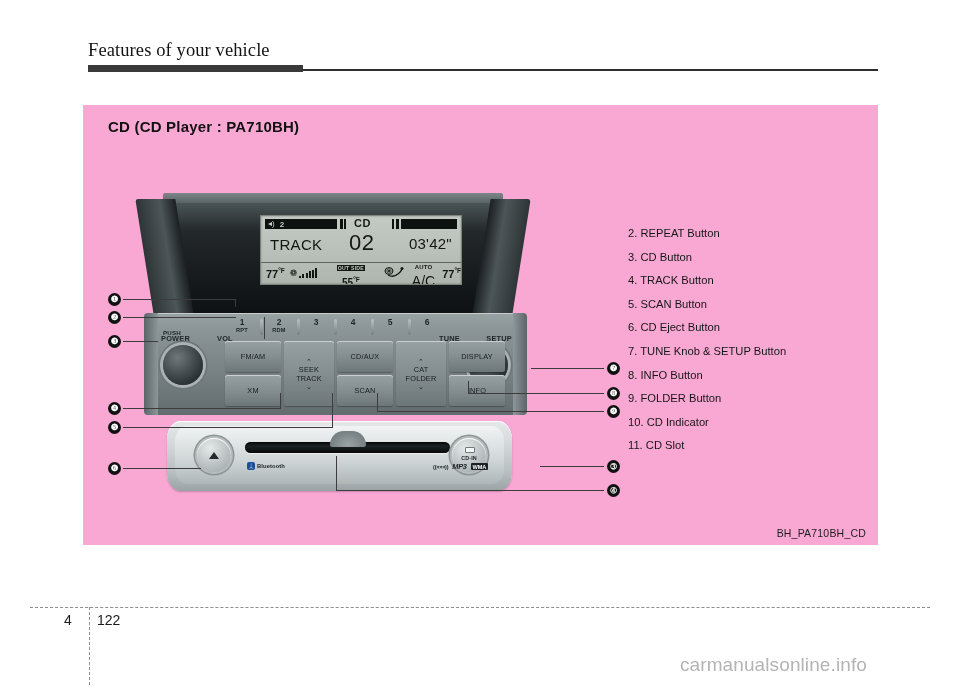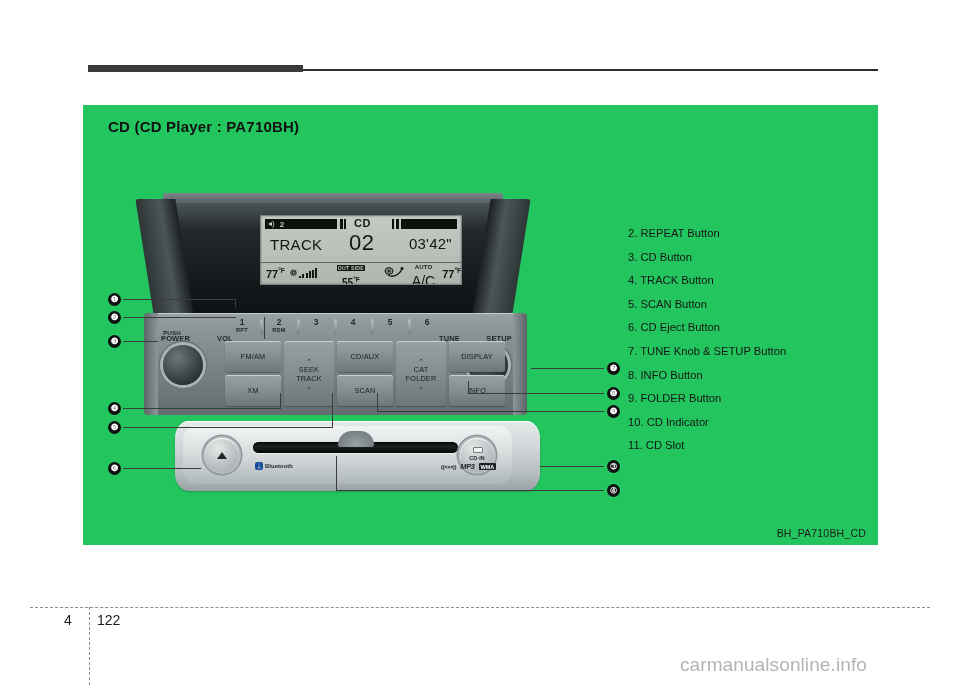--- a/index.html
+++ b/index.html
@@ -15,21 +15,21 @@
     font-family:"Liberation Serif", serif;
     font-size:18.5px;color:#141414;
     position:absolute;left:0;top:0;white-space:nowrap;letter-spacing:.1px;
   }
   #header-rule-thick{position:absolute;left:0;top:25px;width:215px;height:7px;background:#3a3a3a;}
   #header-rule-thin{position:absolute;left:215px;top:29px;width:575px;height:1.6px;background:#2d2d2d;}
 
   
   #content-panel{
     position:absolute;left:83px;top:105px;width:795px;height:440px;
-    background:#22c55e;
+    background:#f9a8d4;
   }
   #section-title{
     position:absolute;left:25px;top:13px;
     font-size:15px;font-weight:bold;color:#111;letter-spacing:.2px;
   }
   #figure-caption{
     position:absolute;right:12px;bottom:6px;
     font-size:10.5px;color:#1d1d1d;letter-spacing:.2px;
   }
 
@@ -170,25 +170,24 @@
   #btn-xm{left:0;top:34px;width:56px;height:31px;text-align:right;}
   #btn-seektrack{left:59px;top:0;width:50px;height:65px;}
   #btn-cdaux{left:112px;top:0;width:56px;height:31px;}
   #btn-scan{left:112px;top:34px;width:56px;height:31px;}
   #btn-catfolder{left:171px;top:0;width:50px;height:65px;}
   #btn-display{left:224px;top:0;width:56px;height:31px;}
   #btn-info{left:224px;top:34px;width:56px;height:31px;}
 
   
   #cd-panel{
-    position:absolute;left:32px;top:228px;width:345px;height:70px;
+    position:absolute;left:24px;top:228px;width:345px;height:70px;
     background:linear-gradient(180deg,#e6e9ea 0%,#d2d7d9 35%,#b9c0c2 72%,#9aa2a5 100%);
     border-radius:14px/18px;
     box-shadow:inset 0 1px 0 #fff, 0 1px 2px rgba(0,0,0,.22);
-    padding-left:20px;
   }
   #cd-panel-inner{
     position:absolute;left:8px;top:5px;width:329px;height:58px;
     border-radius:12px/15px;
     background:linear-gradient(180deg,#f2f4f4,#cfd5d6 60%,#aeb6b8);
   }
   #eject-button{
     position:absolute;left:22px;top:12px;width:34px;height:34px;border-radius:50%;
     background:radial-gradient(circle at 38% 30%, #e4e8e8 0%, #c3c9ca 45%, #9ba3a5 100%);
     box-shadow:0 0 0 2px #b6bdbe, 0 0 0 3.5px #8d9597, inset 0 1px 1px #fff;
@@ -251,20 +250,21 @@
   #footer-page{position:absolute;left:97px;top:612px;font-size:14px;color:#1b1b1b;}
   #watermark{
     position:absolute;left:680px;top:654px;
     font-size:19px;color:#b4b4b4;letter-spacing:.1px;text-align:right;
   }
 </style>
 </head>
 <body>
 
 <div id="page-header">
+  <div id="header-title">Features of your vehicle</div>
   <div id="header-rule-thick"></div>
   <div id="header-rule-thin"></div>
 </div>
 
 <div id="content-panel">
 
   <div id="section-title">CD (CD Player : PA710BH)</div>
   <div id="figure-caption">BH_PA710BH_CD</div>
 
   <div id="legend-list">

